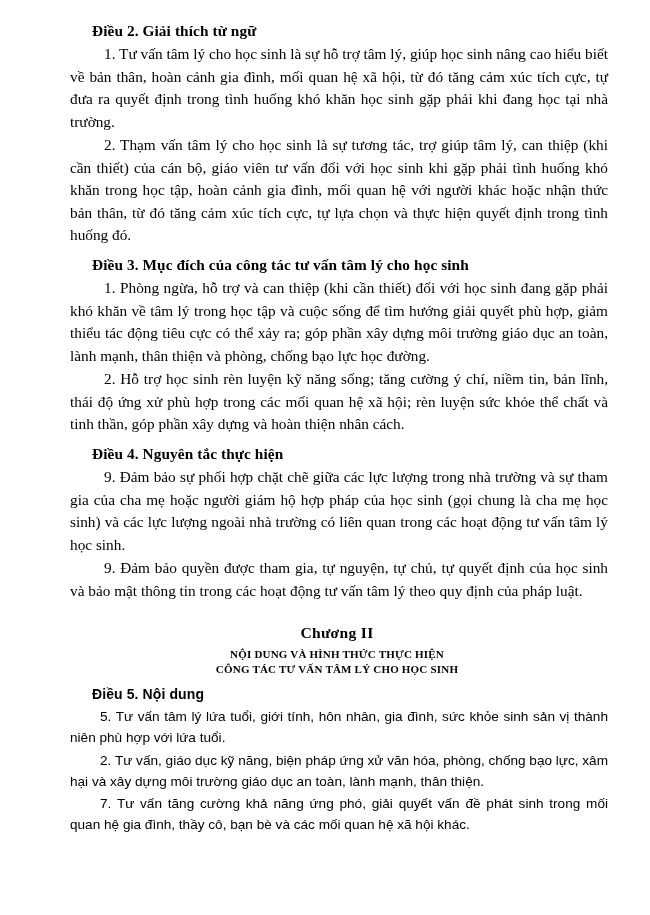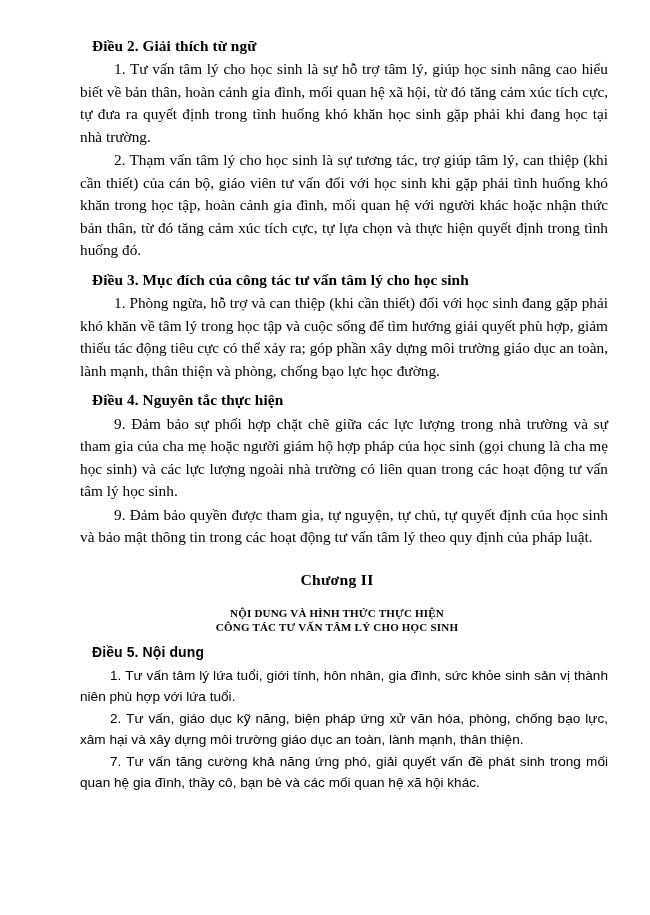--- a/index.html
+++ b/index.html
@@ -12,49 +12,49 @@
     height: 915px;
     font-family: "Liberation Serif", serif;
     color: #000000;
     overflow: hidden;
   }
   .page {
     position: relative;
     width: 650px;
     height: 915px;
     box-sizing: border-box;
-    padding: 28px 42px 10px 66px;
+    padding: 13px 42px 10px 66px;
   }
   .doc-body {
     font-size: 15.3px;
     line-height: 1.47;
     text-align: justify;
   }
   .heading {
     font-weight: bold;
     text-align: left;
     margin: 7px 0 1px 0;
     text-indent: 26px;
     font-size: 15.3px;
     letter-spacing: 0.1px;
   }
   .para {
-    margin: 0 0 1px 14px;
+    margin: 0 0 1px 4px;
     text-indent: 34px;
     text-align: justify;
   }
   .chapter-block {
     text-align: center;
     margin-top: 20px;
   }
   .chapter-label {
     font-weight: bold;
     font-size: 15.6px;
     letter-spacing: 0.3px;
-    margin-bottom: 14px;
+    margin-bottom: 2px;
   }
   .chapter-title {
     font-weight: bold;
     font-size: 11px;
     letter-spacing: 0.2px;
     line-height: 1.35;
   }
   .sans-section {
     font-family: "Liberation Sans", sans-serif;
     font-size: 13.6px;
@@ -83,32 +83,33 @@
   <div class="top-mark"></div>
 
   <div class="doc-body">
 
     <div class="heading">Điều 2. Giải thích từ ngữ</div>
     <p class="para">1. Tư vấn tâm lý cho học sinh là sự hỗ trợ tâm lý, giúp học sinh nâng cao hiểu biết về bản thân, hoàn cảnh gia đình, mối quan hệ xã hội, từ đó tăng cảm xúc tích cực, tự đưa ra quyết định trong tình huống khó khăn học sinh gặp phải khi đang học tại nhà trường.</p>
     <p class="para">2. Thạm vấn tâm lý cho học sinh là sự tương tác, trợ giúp tâm lý, can thiệp (khi cần thiết) của cán bộ, giáo viên tư vấn đối với học sinh khi gặp phải tình huống khó khăn trong học tập, hoàn cảnh gia đình, mối quan hệ với người khác hoặc nhận thức bản thân, từ đó tăng cảm xúc tích cực, tự lựa chọn và thực hiện quyết định trong tình huống đó.</p>
 
     <div class="heading">Điều 3. Mục đích của công tác tư vấn tâm lý cho học sinh</div>
     <p class="para">1. Phòng ngừa, hỗ trợ và can thiệp (khi cần thiết) đối với học sinh đang gặp phải khó khăn về tâm lý trong học tập và cuộc sống để tìm hướng giải quyết phù hợp, giảm thiểu tác động tiêu cực có thể xảy ra; góp phần xây dựng môi trường giáo dục an toàn, lành mạnh, thân thiện và phòng, chống bạo lực học đường.</p>
+    <p class="para">2. Hỗ trợ học sinh rèn luyện kỹ năng sống; tăng cường ý chí, niềm tin, bản lĩnh, thái độ ứng xử phù hợp trong các mối quan hệ xã hội; rèn luyện sức khỏe thể chất và tinh thần, góp phần xây dựng và hoàn thiện nhân cách.</p>
 
     <div class="heading">Điều 4. Nguyên tắc thực hiện</div>
     <p class="para">9. Đảm bảo sự phối hợp chặt chẽ giữa các lực lượng trong nhà trường và sự tham gia của cha mẹ hoặc người giám hộ hợp pháp của học sinh (gọi chung là cha mẹ học sinh) và các lực lượng ngoài nhà trường có liên quan trong các hoạt động tư vấn tâm lý học sinh.</p>
     <p class="para">9. Đảm bảo quyền được tham gia, tự nguyện, tự chủ, tự quyết định của học sinh và bảo mật thông tin trong các hoạt động tư vấn tâm lý theo quy định của pháp luật.</p>
 
     <div class="chapter-block">
       <div class="chapter-label">Chương II</div>
       <div class="chapter-title">NỘI DUNG VÀ HÌNH THỨC THỰC HIỆN</div>
       <div class="chapter-title">CÔNG TÁC TƯ VẤN TÂM LÝ CHO HỌC SINH</div>
     </div>
 
     <div class="sans-section">
       <div class="heading">Điều 5. Nội dung</div>
-      <p class="para">1. Tư vấn tâm lý lứa tuổi, giới tính, hôn nhân, gia đình, sức khỏe sinh sản vị thành niên phù hợp với lứa tuổi.</p>
+      <p class="para">5. Tư vấn tâm lý lứa tuổi, giới tính, hôn nhân, gia đình, sức khỏe sinh sản vị thành niên phù hợp với lứa tuổi.</p>
       <p class="para">2. Tư vấn, giáo dục kỹ năng, biện pháp ứng xử văn hóa, phòng, chống bạo lực, xâm hại và xây dựng môi trường giáo dục an toàn, lành mạnh, thân thiện.</p>
       <p class="para">7. Tư vấn tăng cường khả năng ứng phó, giải quyết vấn đề phát sinh trong mối quan hệ gia đình, thầy cô, bạn bè và các mối quan hệ xã hội khác.</p>
     </div>
 
   </div>
 </div>
 
 </body></html>

